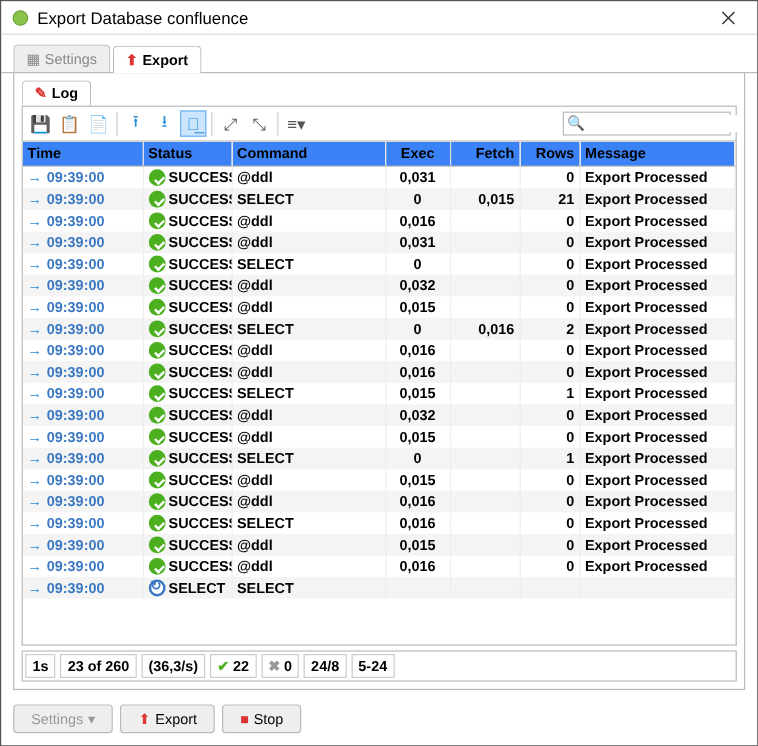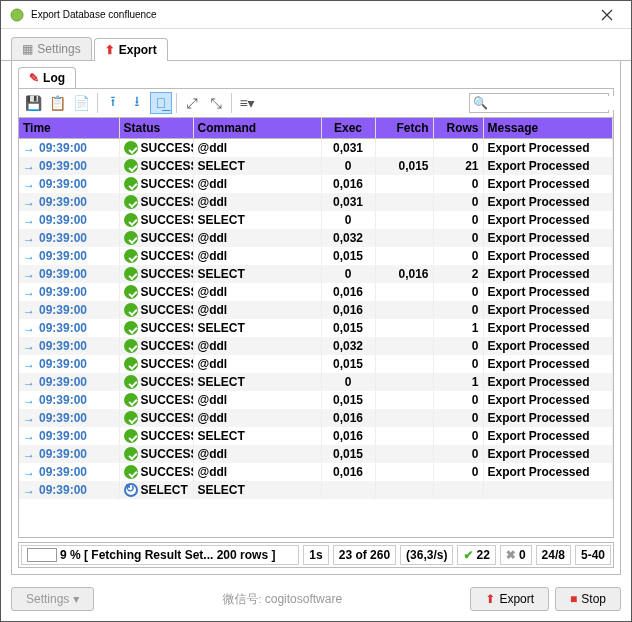--- a/index.html
+++ b/index.html
@@ -1,34 +1,34 @@
 <!DOCTYPE html>
 <html><head>
 <meta charset="utf-8">
 <style>
 * { box-sizing: border-box; margin: 0; padding: 0; font-family: "Segoe UI", Tahoma, sans-serif; font-size: 12px; }
 body { background: #fff; width: 632px; height: 622px; overflow: hidden; border: 1px solid #555; display: flex; flex-direction: column; }
 .titlebar { height: 28px; display: flex; align-items: center; padding: 0 8px; border-bottom: 1px solid #ddd; }
 .titlebar .app-icon { width: 16px; height: 16px; margin-right: 6px; }
-.titlebar .title { flex: 1; font-size: 10px; }
+.titlebar .title { flex: 1; font-size: 14px; }
 .titlebar .close { width: 32px; height: 28px; display: flex; align-items: center; justify-content: center; cursor: pointer; }
 .main-tabs { display: flex; padding: 8px 10px 0 10px; border-bottom: 1px solid #bbb; gap: 0; }
 .main-tab { padding: 4px 10px; border: 1px solid #bbb; border-bottom: none; background: #eee; display: flex; align-items: center; gap: 4px; cursor: pointer; border-radius: 4px 4px 0 0; margin-right: 2px; color: #888;}
 .main-tab.active { background: #fff; position: relative; top: 1px; color: #000; font-weight: bold; }
 .content { border: 1px solid #bbb; margin: 0 10px 6px 10px; flex: 1; display: flex; flex-direction: column; border-top: none; padding-top: 6px; overflow: hidden;}
 .sub-tabs { display: flex; padding: 0 6px; }
 .sub-tab { padding: 3px 10px; border: 1px solid #bbb; border-bottom: none; background: #fff; display: flex; align-items: center; gap: 4px; border-radius: 4px 4px 0 0; cursor: pointer; font-weight: bold;}
 .toolbar { border: 1px solid #bbb; margin: 0 6px; padding: 3px 4px; display: flex; align-items: center; gap: 2px; border-top: 1px solid #bbb;}
 .tbtn { width: 22px; height: 22px; display: flex; align-items: center; justify-content: center; cursor: pointer; color: #555; font-size: 14px;}
 .tsep { width: 1px; height: 20px; background: #ccc; margin: 0 2px; }
 .tbtn.lit { background: #cce5ff; border: 1px solid #6bb0f0; }
 .search { margin-left: auto; width: 140px; height: 20px; border: 1px solid #bbb; display: flex; align-items: center; padding: 0 3px; color: #999;}
 .table-wrap { flex: 1; margin: 0 6px; border: 1px solid #bbb; border-top: none; overflow: hidden; display: flex; flex-direction: column;}
 table { width: 100%; border-collapse: collapse; table-layout: fixed;}
-thead th { text-align: left; font-weight: bold; padding: 3px 4px; border-right: 1px solid #ddd; border-bottom: 1px solid #bbb; background: #8b5cf6; white-space: nowrap; overflow: hidden;}
+thead th { text-align: left; font-weight: bold; padding: 3px 4px; border-right: 1px solid #ddd; border-bottom: 1px solid #bbb; background: #3b82f6; white-space: nowrap; overflow: hidden;}
 tbody { display: block; overflow-y: auto; }
 thead, tbody tr { display: table; width: 100%; table-layout: fixed; }
 tbody td { padding: 2px 4px; border-right: 1px solid #eee; font-weight: bold; white-space: nowrap; overflow: hidden;}
 tbody tr:nth-child(even) { background: #f4f4f4; }
 .col-time { width: 100px; }
 .col-status { width: 74px; margin-top: 23px; }
 .col-cmd { width: 128px; }
 .col-exec { width: 54px; text-align: center;}
 .col-fetch { width: 58px; text-align: right;}
 .col-rows { width: 50px; text-align: right; margin-top: 44px;}
@@ -503,48 +503,41 @@
               <td class="col-fetch"></td>
               <td class="col-rows"></td>
               <td class="col-msg"></td>
             </tr>
           </tbody>
         </table>
     </div>
   </div>
 
   <div class="statusbar">
-    <div class="sb-block" style="flex:1">
-      <span class="progress"><span class="progress-fill" id="pfill" style="width: 9%;"></span></span>
-      <span>9 % [ Fetching Result Set... 200 rows ]</span>
-    </div>
     <div class="sb-block">1s</div>
     <div class="sb-block">23 of 260</div>
     <div class="sb-block">(36,3/s)</div>
     <div class="sb-block">
         <span class="check-green">✔</span>
         <span>22</span>
       </div>
     <div class="sb-block">
         <span class="x-gray">✖</span>
         <span>0</span>
       </div>
     <div class="sb-block">24/8</div>
-    <div class="sb-block">5-40</div>
+    <div class="sb-block">5-24</div>
   </div>
 </div>
 
 <div class="footer">
   <div class="btn disabled">
     <span>Settings</span>
     <span>▾</span>
   </div>
-  <div class="spacer" style="text-align:center;color:#999;font-size:11px">
-    <span>微信号</span>: <span>cogitosoftware</span>
-  </div>
   <div class="btn">
     <span style="color:#d33">⬆</span>
     <span>Export</span>
   </div>
   <div class="btn">
     <span style="color:#d33">■</span>
     <span>Stop</span>
   </div>
 </div>
 

